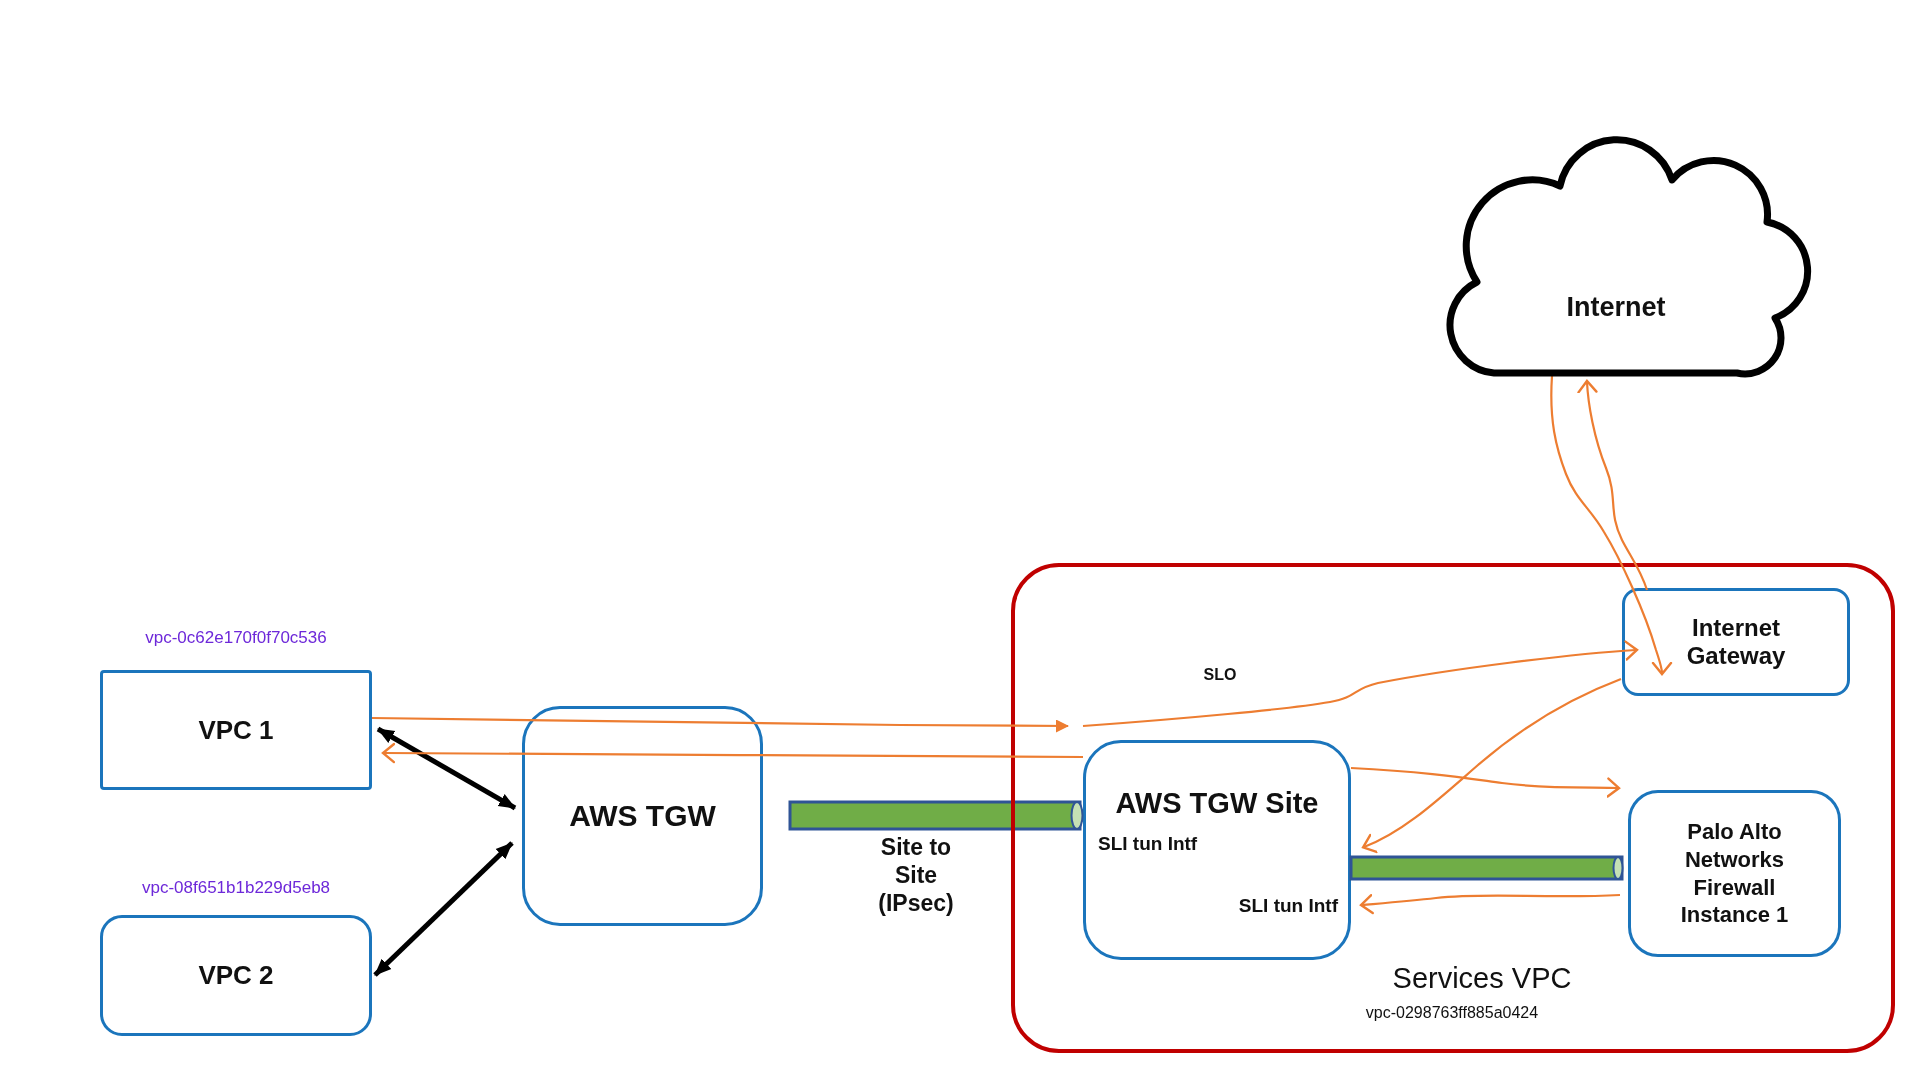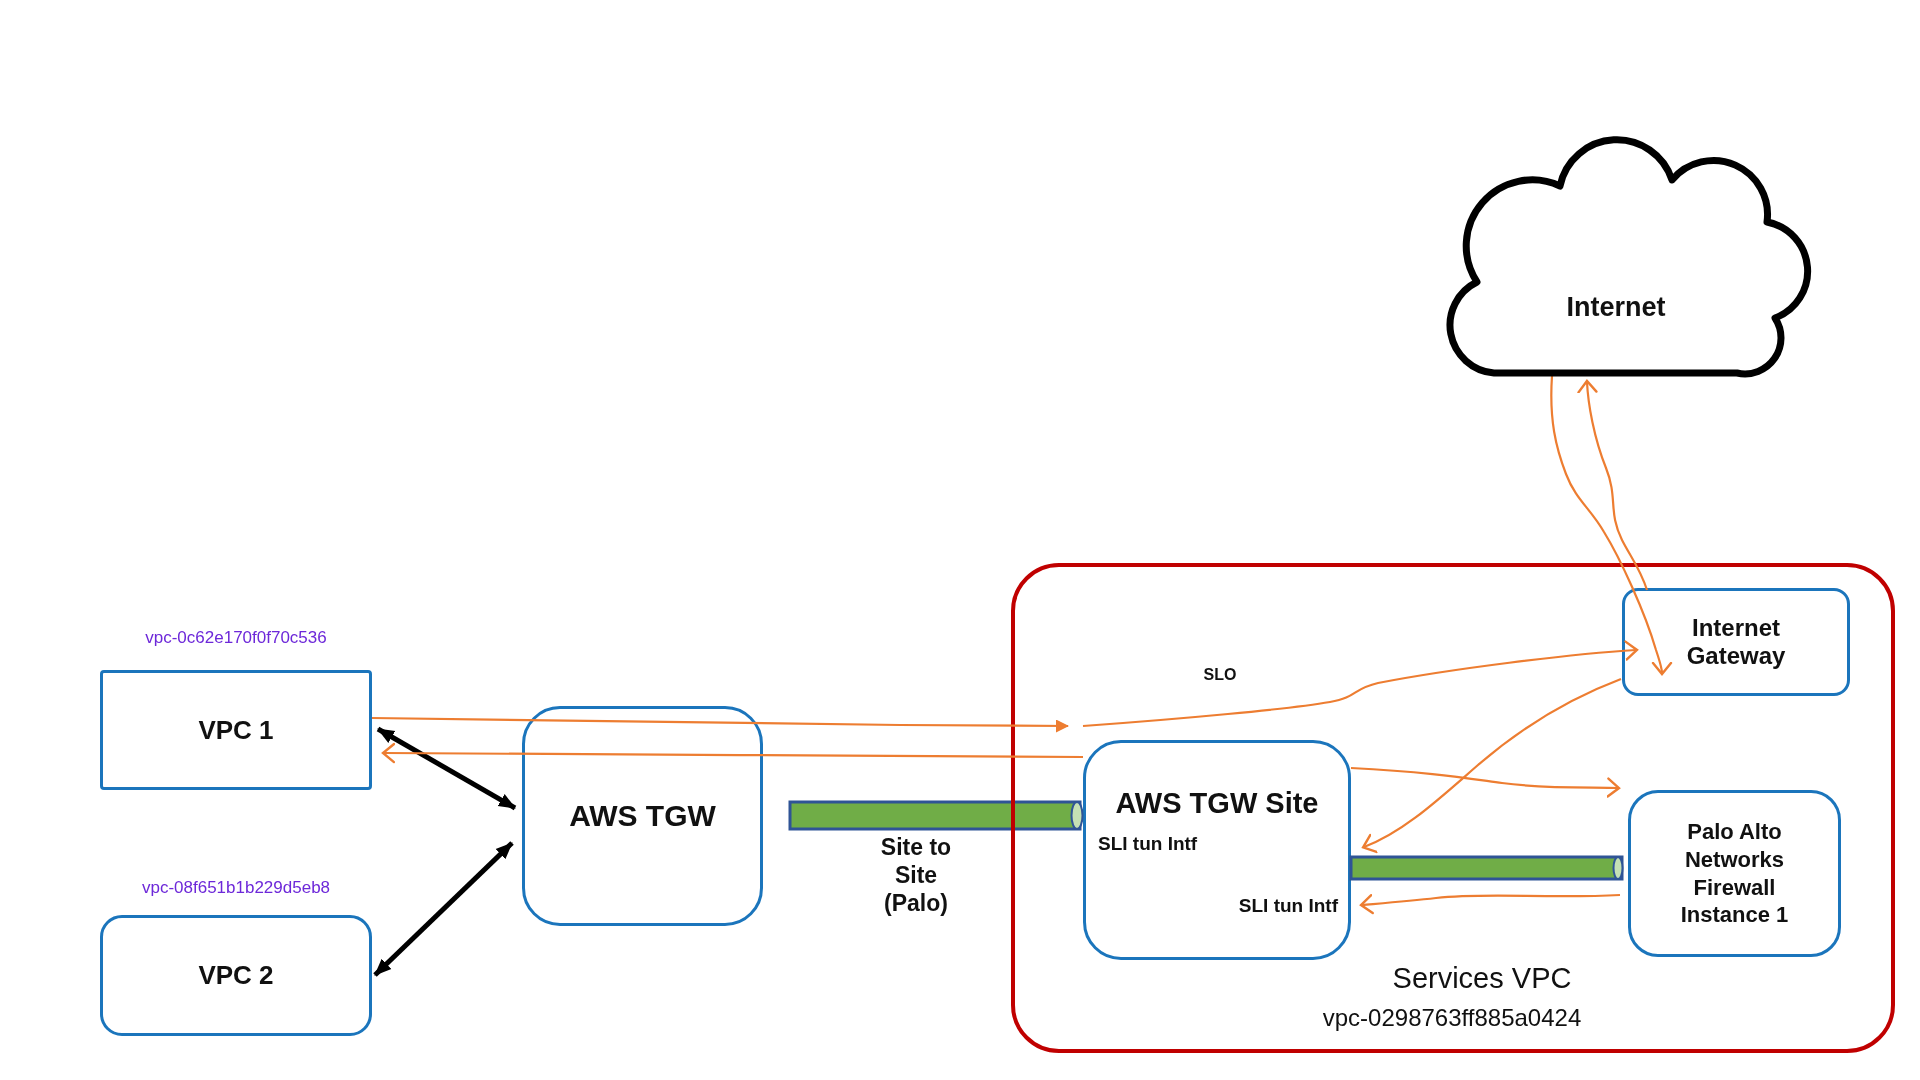--- a/index.html
+++ b/index.html
@@ -25,21 +25,21 @@
   .intf{position:absolute;font-size:19px;font-weight:bold;}
   #intf-top{left:12px;top:90px;}
   #intf-bottom{right:10px;top:152px;}
   #igw{left:1622px;top:588px;width:228px;height:108px;border-radius:16px;font-size:24px;line-height:1.15;}
   #paloalto{left:1628px;top:790px;width:213px;height:167px;border-radius:30px;font-size:22px;line-height:1.26;}
   #slo{left:1160px;top:666px;width:120px;font-size:16px;font-weight:bold;}
   #site2site-lbl{left:840px;top:833px;width:152px;font-size:23px;font-weight:bold;line-height:1.22;}
   #geneve-lbl{left:1407px;top:789px;width:152px;font-size:23px;font-weight:bold;line-height:1.22;}
   #internet-lbl{left:1540px;top:292px;width:152px;font-size:27px;font-weight:bold;z-index:7;}
   #svpc-lbl{left:1332px;top:962px;width:300px;font-size:29px;font-weight:normal;}
-  #svpc-id{left:1302px;top:1004px;width:300px;font-size:24px;font-weight:normal;}
+  #svpc-id{left:1302px;top:1004px;width:300px;font-size:16px;font-weight:normal;}
   #overlay{position:absolute;left:0;top:0;z-index:5;pointer-events:none;}
 </style>
 </head>
 <body>
 
 <div id="canvas">
 
   <div class="lbl idlbl" id="vpc1-id">vpc-0c62e170f0f70c536</div>
   <div class="lbl idlbl" id="vpc2-id">vpc-08f651b1b229d5eb8</div>
 
@@ -67,21 +67,21 @@
   <div class="node pre" id="paloalto">
     <span class="pre">Palo Alto
 Networks
 Firewall
 Instance 1</span>
   </div>
 
   <div class="lbl" id="slo">SLO</div>
   <div class="lbl pre" id="site2site-lbl">Site to
 Site
-(Palo)</div>
+(IPsec)</div>
   <div class="lbl" id="internet-lbl">Internet</div>
   <div class="lbl" id="svpc-lbl">Services VPC</div>
   <div class="lbl" id="svpc-id">vpc-0298763ff885a0424</div>
 
   <svg id="overlay" width="1920" height="1080" viewBox="0 0 1920 1080">
     <defs>
       <marker id="oa" markerUnits="userSpaceOnUse" markerWidth="26" markerHeight="24" refX="11" refY="11" orient="auto">
         <path d="M1,2 L12,11 L1,20" fill="none" stroke="#ED7D31" stroke-width="2.4" stroke-linecap="round"></path>
       </marker>
       <marker id="of" markerUnits="userSpaceOnUse" markerWidth="16" markerHeight="14" refX="12" refY="6.5" orient="auto">

